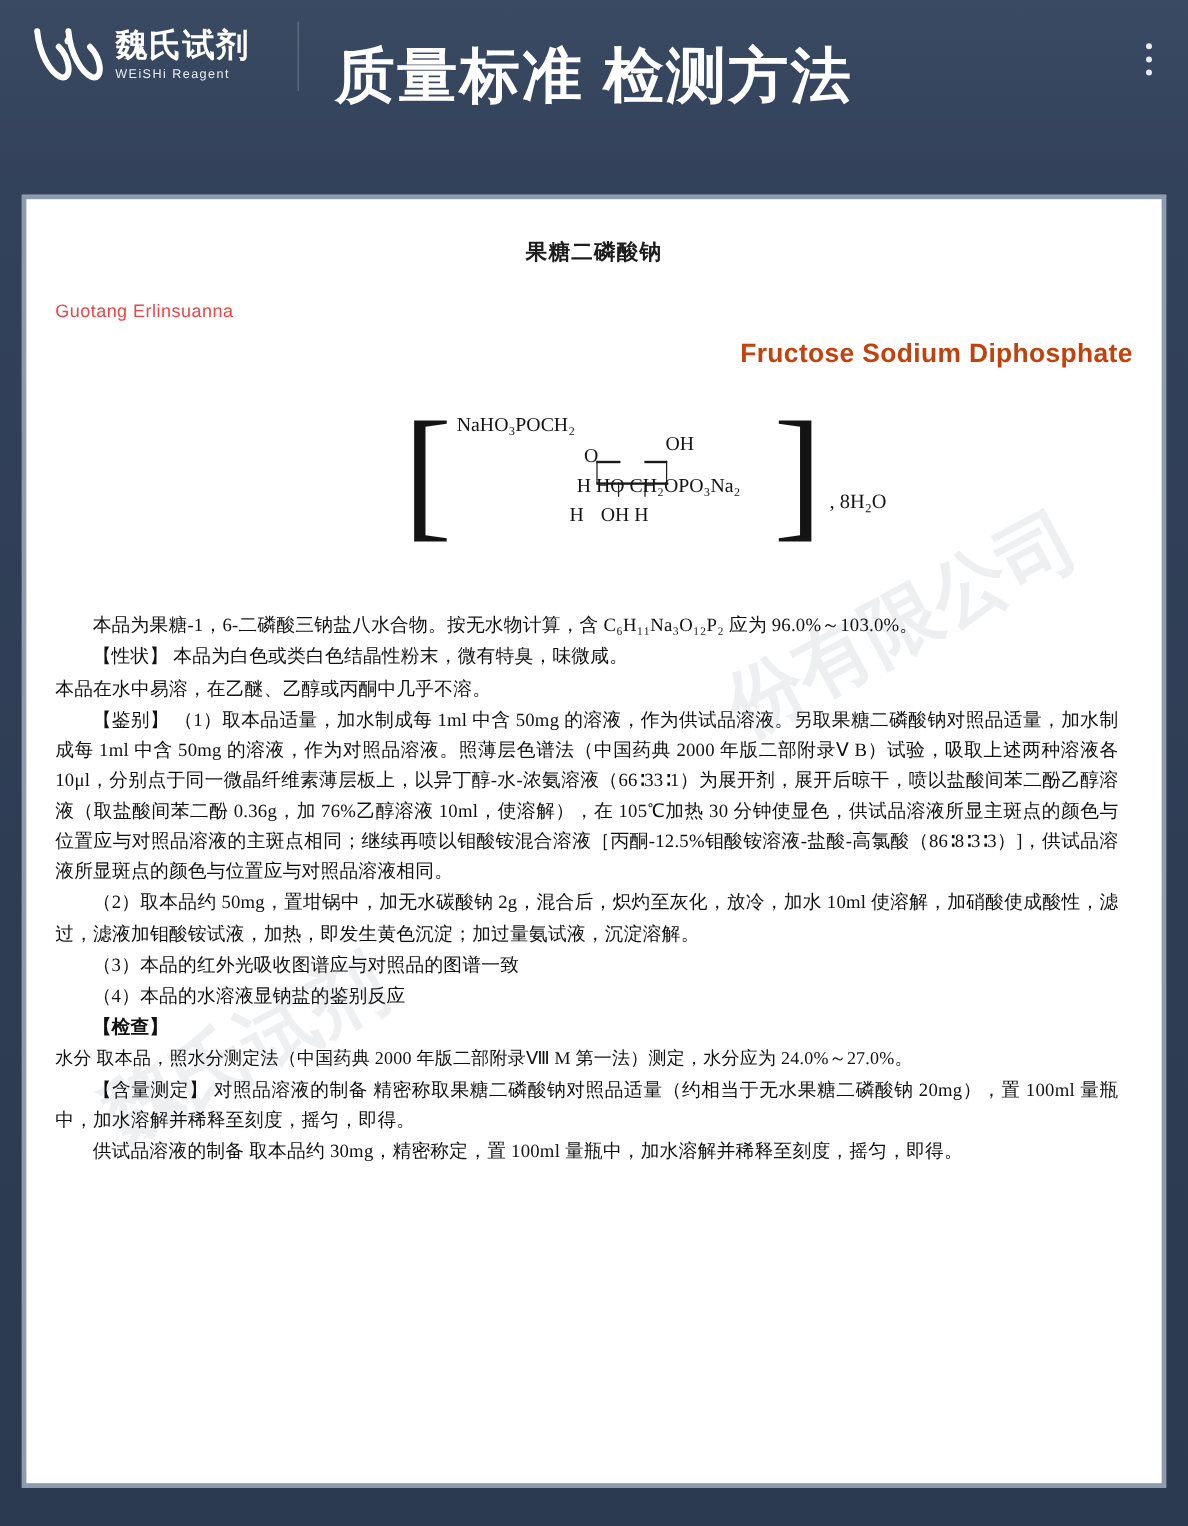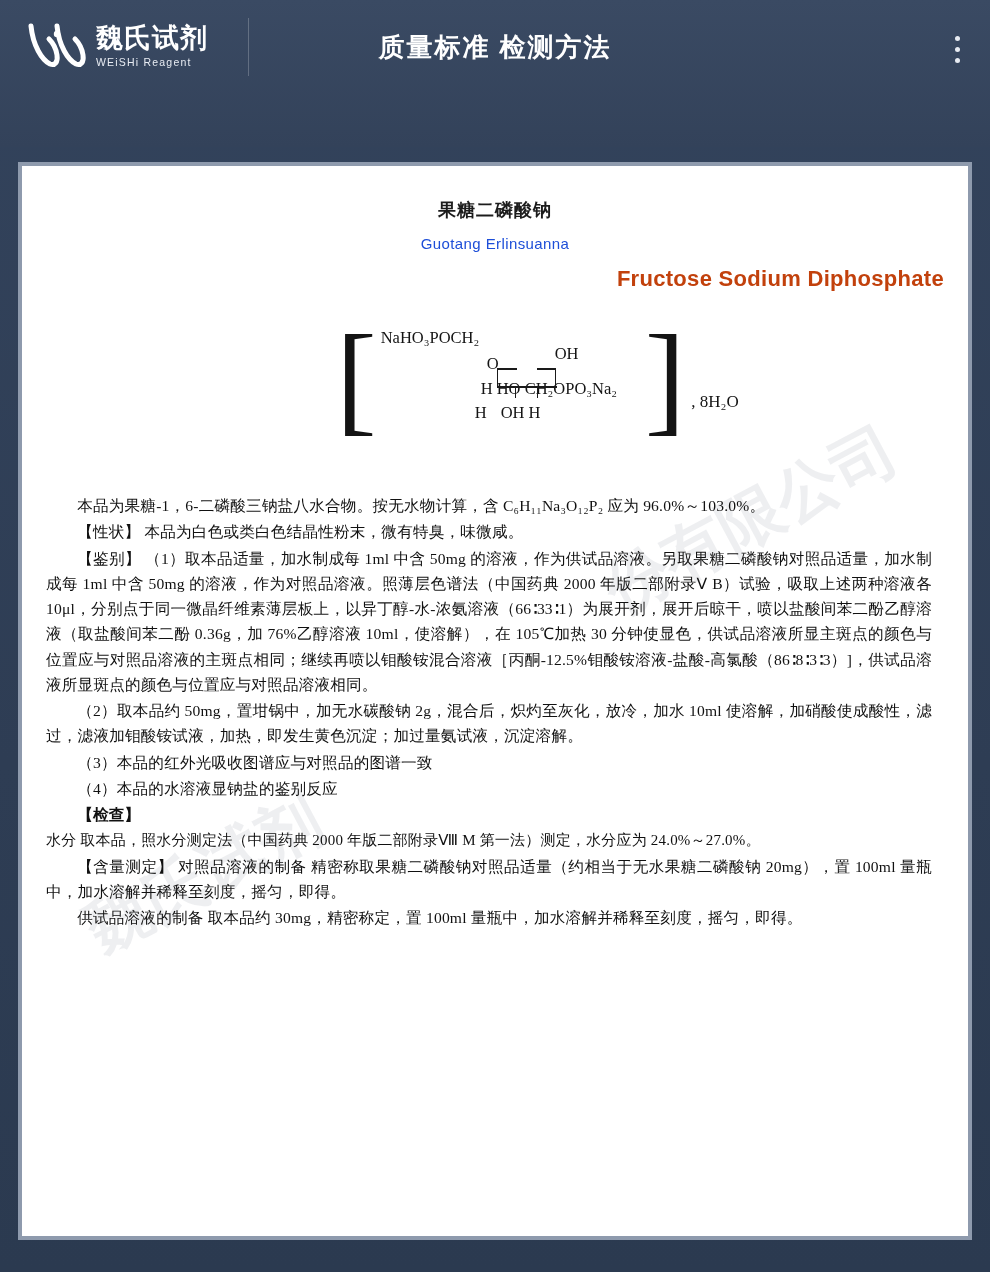--- a/index.html
+++ b/index.html
@@ -65,21 +65,21 @@
     background: rgba(255,255,255,0.22);
   }
   .title-main {
     position: absolute;
     left: 0;
     right: 0;
     top: 30px;
     text-align: center;
     color: #ffffff;
     font-family: "Liberation Sans", sans-serif;
-    font-size: 26px;
+    font-size: 50px;
     font-weight: bold;
     letter-spacing: 2px;
   }
   .title-sub {
     position: absolute;
     left: 0;
     right: 0;
     top: 108px;
     text-align: center;
     color: #dfe5ee;
@@ -158,25 +158,24 @@
   .doc-title {
     text-align: center;
     font-family: "Liberation Sans", sans-serif;
     font-size: 18px;
     font-weight: bold;
     color: #1c1c1c;
     letter-spacing: 1px;
     margin-top: 22px;
   }
   .doc-pinyin {
-    text-align: center;
     font-family: "Liberation Sans", sans-serif;
     font-size: 15px;
-    color: #1d4ed8;
-    margin-top: 13px;
+    color: #ef4444;
+    margin-top: 29px;
     letter-spacing: 0.4px;
   }
   .doc-en {
     text-align: right;
     font-family: "Liberation Sans", sans-serif;
     font-size: 22px;
     font-weight: bold;
     color: #c2410c;
     margin-top: 14px;
     letter-spacing: 0.3px;
@@ -326,20 +325,21 @@
             </div>
             <div class="bracket">]</div>
             <div class="hydrate">, 8H₂O</div>
           </div>
         </div>
 
 
         <div class="body">
           <p class="ind">本品为果糖-1，6-二磷酸三钠盐八水合物。按无水物计算，含 C₆H₁₁Na₃O₁₂P₂ 应为 96.0%～103.0%。</p>
           <p class="ind">【性状】  本品为白色或类白色结晶性粉末，微有特臭，味微咸。</p>
+          <p>本品在水中易溶，在乙醚、乙醇或丙酮中几乎不溶。</p>
           <p class="ind">【鉴别】  （1）取本品适量，加水制成每 1ml 中含 50mg 的溶液，作为供试品溶液。另取果糖二磷酸钠对照品适量，加水制成每 1ml 中含 50mg 的溶液，作为对照品溶液。照薄层色谱法（中国药典 2000 年版二部附录Ⅴ B）试验，吸取上述两种溶液各 10μl，分别点于同一微晶纤维素薄层板上，以异丁醇-水-浓氨溶液（66∶33∶1）为展开剂，展开后晾干，喷以盐酸间苯二酚乙醇溶液（取盐酸间苯二酚 0.36g，加 76%乙醇溶液 10ml，使溶解），在 105℃加热 30 分钟使显色，供试品溶液所显主斑点的颜色与位置应与对照品溶液的主斑点相同；继续再喷以钼酸铵混合溶液［丙酮-12.5%钼酸铵溶液-盐酸-高氯酸（86∶8∶3∶3）]，供试品溶液所显斑点的颜色与位置应与对照品溶液相同。</p>
           <p class="ind">（2）取本品约 50mg，置坩锅中，加无水碳酸钠 2g，混合后，炽灼至灰化，放冷，加水 10ml 使溶解，加硝酸使成酸性，滤过，滤液加钼酸铵试液，加热，即发生黄色沉淀；加过量氨试液，沉淀溶解。</p>
           <p class="ind">（3）本品的红外光吸收图谱应与对照品的图谱一致</p>
           <p class="ind">（4）本品的水溶液显钠盐的鉴别反应</p>
           <p class="ind sec">【检查】</p>
           <p class="small">水分  取本品，照水分测定法（中国药典 2000 年版二部附录Ⅷ M 第一法）测定，水分应为 24.0%～27.0%。</p>
           <p class="ind">【含量测定】  对照品溶液的制备   精密称取果糖二磷酸钠对照品适量（约相当于无水果糖二磷酸钠 20mg），置 100ml 量瓶中，加水溶解并稀释至刻度，摇匀，即得。</p>
           <p class="ind">供试品溶液的制备   取本品约 30mg，精密称定，置 100ml 量瓶中，加水溶解并稀释至刻度，摇匀，即得。</p>
         </div>
 

